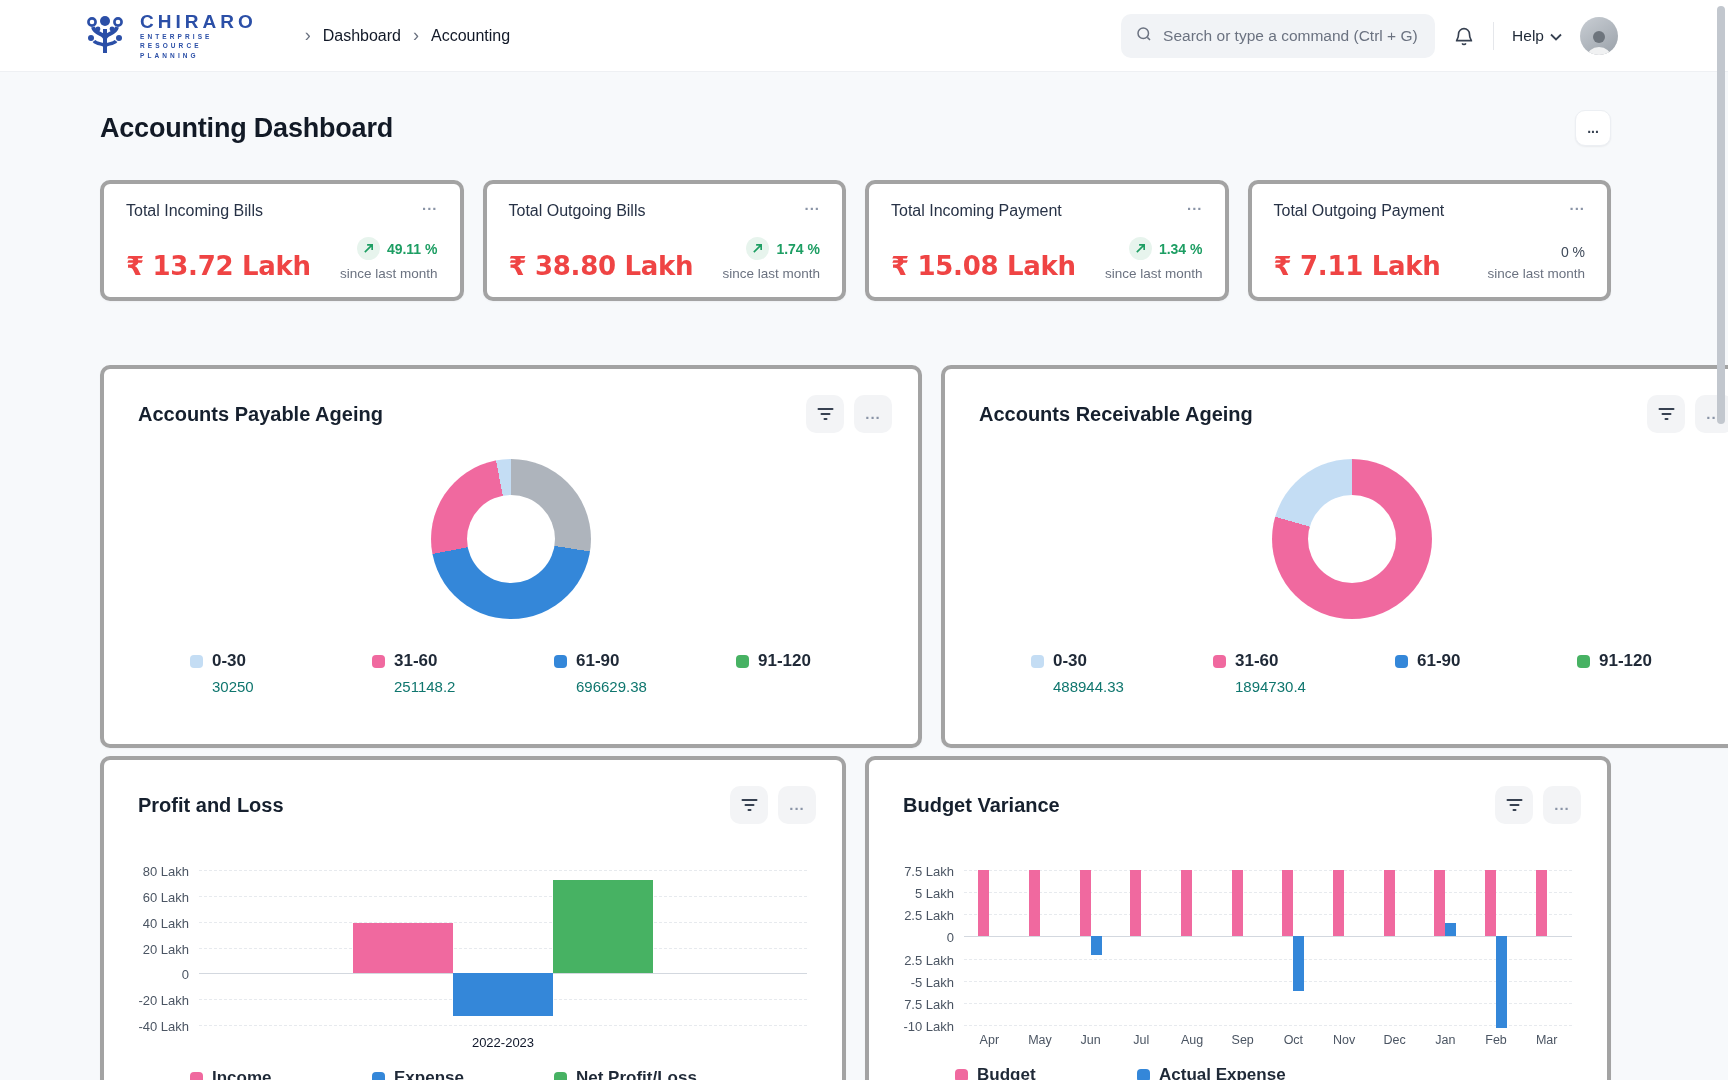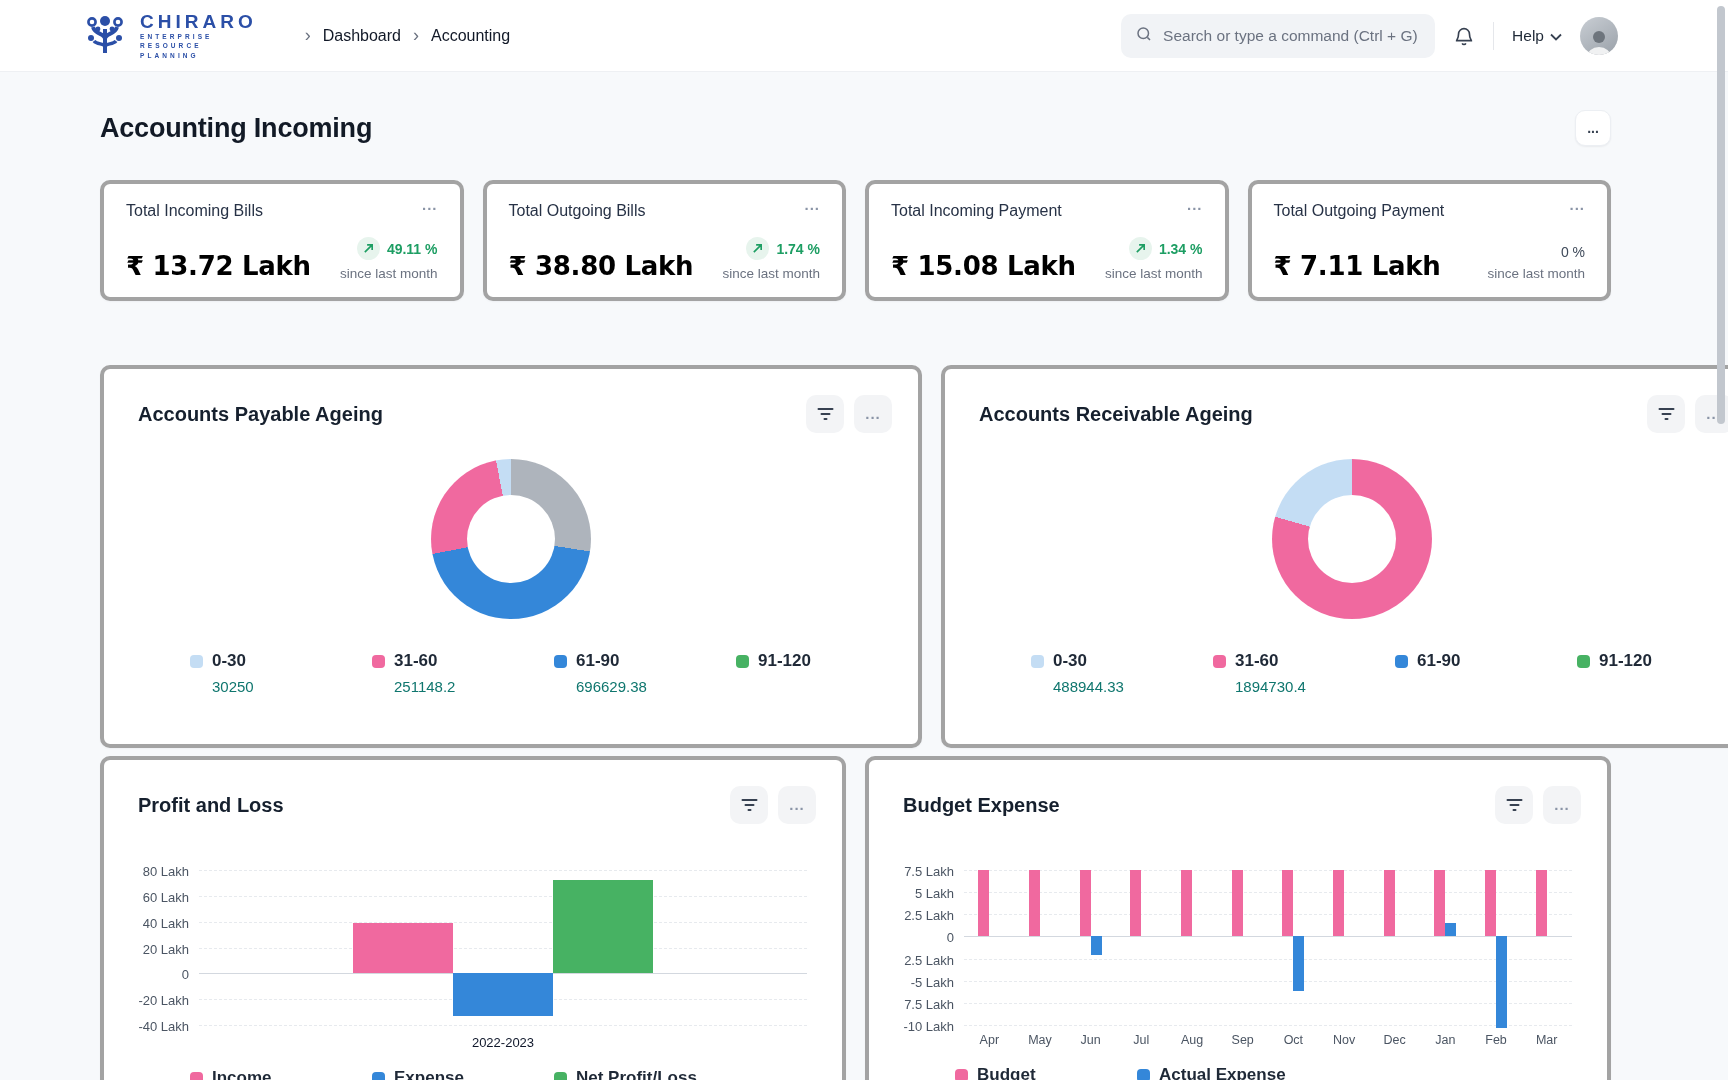--- a/index.html
+++ b/index.html
@@ -29,21 +29,21 @@
   .page-title { font-size:27px; font-weight:700; color:#121A26; letter-spacing:-.2px; }
   .more-btn-white { width:36px; height:36px; background:#fff; border:1px solid #ECEFF3; border-radius:10px; box-shadow:0 1px 2px rgba(16,24,40,.06); color:#374151; font-weight:700; cursor:pointer; font-size:14px; line-height:10px; }
 
   .kpi-row { display:flex; gap:19px; }
   .card { background:#fff; border:4px solid #a3a3a3; border-radius:10px; box-shadow:0 1px 2px rgba(16,24,40,.04); }
   .kpi { flex:1; height:121px; padding:18px 22px 16px; display:flex; flex-direction:column; justify-content:space-between; }
   .kpi-top { display:flex; justify-content:space-between; align-items:flex-start; }
   .kpi-title { font-size:16px; font-weight:500; color:#273246; }
   .dots { color:#8A94A6; font-weight:700; letter-spacing:1px; background:none; border:none; cursor:pointer; font-size:15px; line-height:6px; }
   .kpi-bottom { display:flex; justify-content:space-between; align-items:flex-end; }
-  .kpi-value { font-size:26px; font-weight:700; color:#000000; font-family:"DejaVu Sans","Liberation Sans",sans-serif; letter-spacing:-.3px; }
+  .kpi-value { font-size:26px; font-weight:700; color:#ef4444; font-family:"DejaVu Sans","Liberation Sans",sans-serif; letter-spacing:-.3px; }
   .kpi-delta { text-align:center; }
   .delta-line { display:flex; align-items:center; justify-content:flex-end; gap:7px; font-size:14px; font-weight:600; }
   .delta-line.green { color:#1D9E63; }
   .delta-line.neutral { color:#3F4A5A; font-weight:500; }
   .arrow-pill { width:23px; height:23px; border-radius:50%; background:#E7F4ED; display:flex; align-items:center; justify-content:center; }
   .kpi-caption { font-size:13.5px; color:#6B7280; margin-top:6px; }
 
   .charts-row { display:flex; gap:19px; margin-top:64px; }
   .chart-card { flex:1; height:383px; position:relative; }
   .charts-row.second { margin-top:8px; }
@@ -152,21 +152,21 @@
           <circle cx="15" cy="10" r="6" fill="#6E757D"></circle>
           <path d="M3 30 a12 10 0 0 1 24 0z" fill="#F0F1F2"></path>
         </svg>
     </div>
   </div>
 </header>
 
 <main class="content">
 
   <div class="page-head">
-    <h1 class="page-title">Accounting Incoming</h1>
+    <h1 class="page-title">Accounting Dashboard</h1>
     <button class="more-btn-white">...</button>
   </div>
 
   <section class="kpi-row">
     <div class="card kpi">
       <div class="kpi-top">
         <span class="kpi-title">Total Incoming Bills</span>
         <button class="dots">...</button>
       </div>
       <div class="kpi-bottom">
@@ -405,21 +405,21 @@
             <div class="lg-head">
               <span class="lg-swatch" style="background: rgb(71, 178, 99);"></span>
               <span class="lg-label">Net Profit/Loss</span>
             </div>
           </div>
         </div>
     </div>
 
     <div class="card chart-card">
       <div class="chart-head">
-        <span class="chart-title">Budget Expense</span>
+        <span class="chart-title">Budget Variance</span>
         <div class="head-btns">
           <button class="sq-btn">
             <svg width="17" height="14" viewBox="0 0 17 14" stroke="#374151" stroke-width="2" stroke-linecap="round">
                 <path d="M1.5 2 H15.5 M4.5 7 H12.5 M7.5 12 H9.5"></path>
               </svg>
           </button>
           <button class="sq-btn">
               <span class="dots">...</span>
             </button>
         </div>

